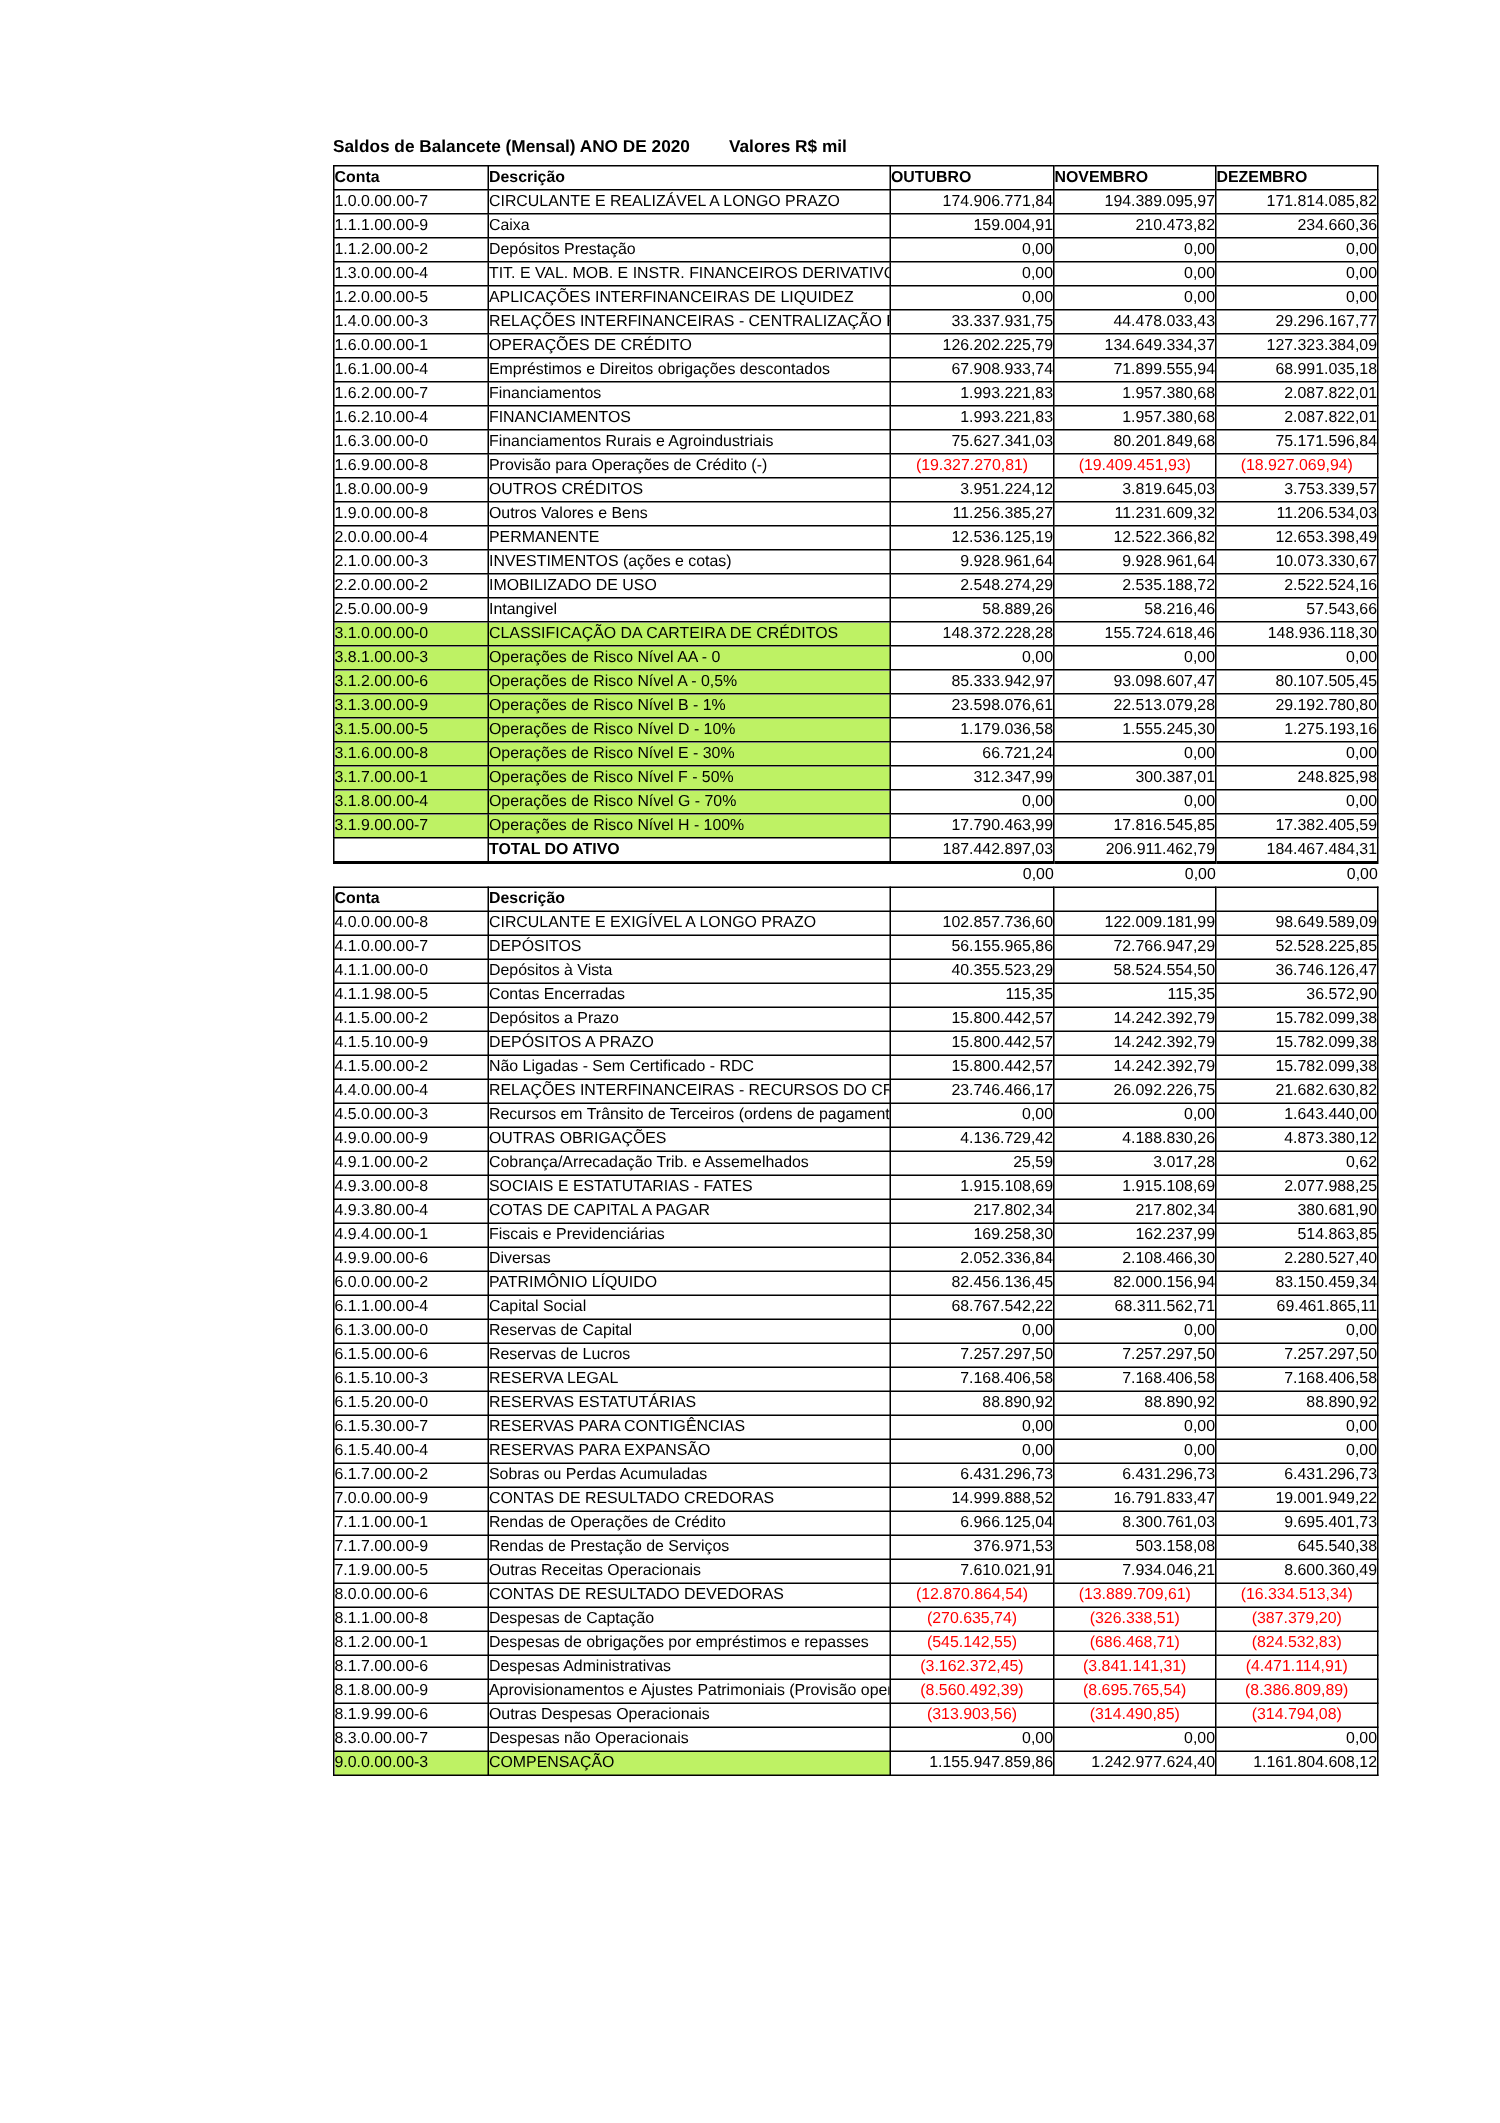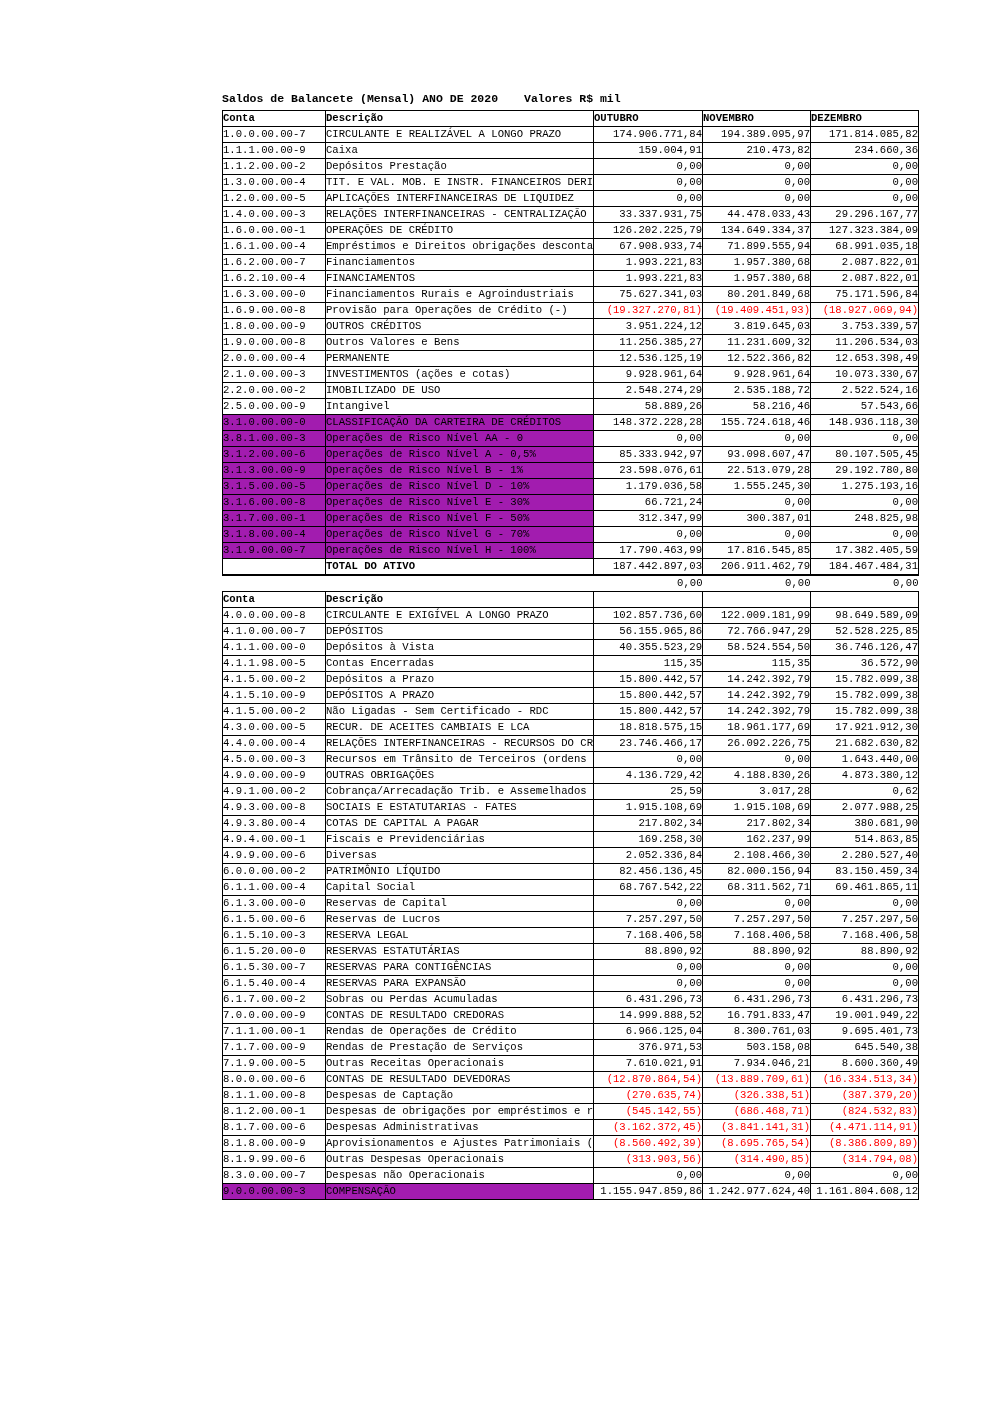--- a/index.html
+++ b/index.html
@@ -1,21 +1,21 @@
 <!DOCTYPE html>
 <html><head>
 <meta charset="utf-8">
 <style>
   html,body{margin:0;padding:0;background:#fff;}
   .page{
     position:relative;
     width:1000px;
     height:1415px;
     background:#ffffff;
-    font-family:Liberation Mono, monospace;
+    font-family:Liberation Sans, sans-serif;
     color:#000;
     overflow:hidden;
   }
   .title-line{
     position:absolute;
     left:222px;
     top:92px;
     font-size:11.5px;
     font-weight:bold;
     white-space:nowrap;
@@ -40,22 +40,22 @@
     line-height:15px;
     overflow:hidden;
     white-space:nowrap;
     box-sizing:border-box;
     vertical-align:middle;
   }
   td.c-conta{ padding-left:2px; }
   td.c-desc{ padding-left:3px; }
   td.c-num{ text-align:right; padding-right:3px; }
   tr.hdr td{ font-weight:bold; }
-  td.shaded{ background:#a21caf; }
-  td.neg{ color:#ff0000; }
+  td.shaded{ background:#bef264; }
+  td.neg{ color:#ff0000;text-align:center; }
   tr.sep td{ border:none; background:#fff; }
   tr.total td{ border-bottom-width:2px; }
   tr.total td.c-desc{ font-weight:bold; }
   td.fit-sm{ font-size:9.2px; }
   td.fit-xs{ font-size:7.9px; }
 </style>
 </head>
 <body>
 
 <div class="page">
@@ -332,27 +332,20 @@
             <td class="c-num">15.782.099,38</td>
           </tr>
           <tr>
             <td class="c-conta">4.1.5.00.00-2</td>
             <td class="c-desc">Não Ligadas - Sem Certificado - RDC</td>
             <td class="c-num">15.800.442,57</td>
             <td class="c-num">14.242.392,79</td>
             <td class="c-num">15.782.099,38</td>
           </tr>
           <tr>
-            <td class="c-conta">4.3.0.00.00-5</td>
-            <td class="c-desc">RECUR. DE ACEITES CAMBIAIS E LCA</td>
-            <td class="c-num">18.818.575,15</td>
-            <td class="c-num">18.961.177,69</td>
-            <td class="c-num">17.921.912,30</td>
-          </tr>
-          <tr>
             <td class="c-conta">4.4.0.00.00-4</td>
             <td class="c-desc fit-xs">RELAÇÕES INTERFINANCEIRAS - RECURSOS DO CRÉDITO RURAL</td>
             <td class="c-num">23.746.466,17</td>
             <td class="c-num">26.092.226,75</td>
             <td class="c-num">21.682.630,82</td>
           </tr>
           <tr>
             <td class="c-conta">4.5.0.00.00-3</td>
             <td class="c-desc fit-xs">Recursos em Trânsito de Terceiros (ordens de pagamento)</td>
             <td class="c-num">0,00</td>

